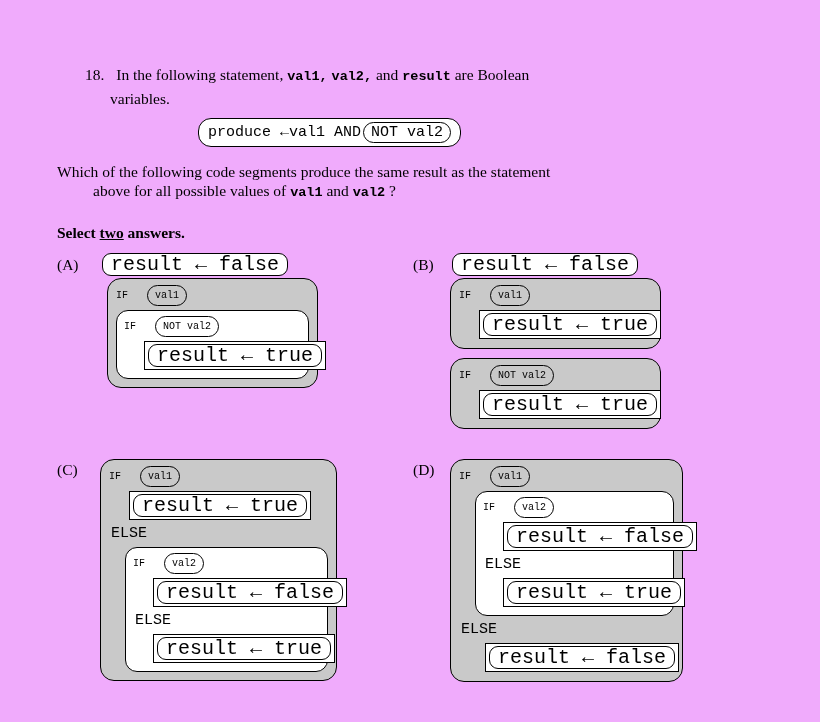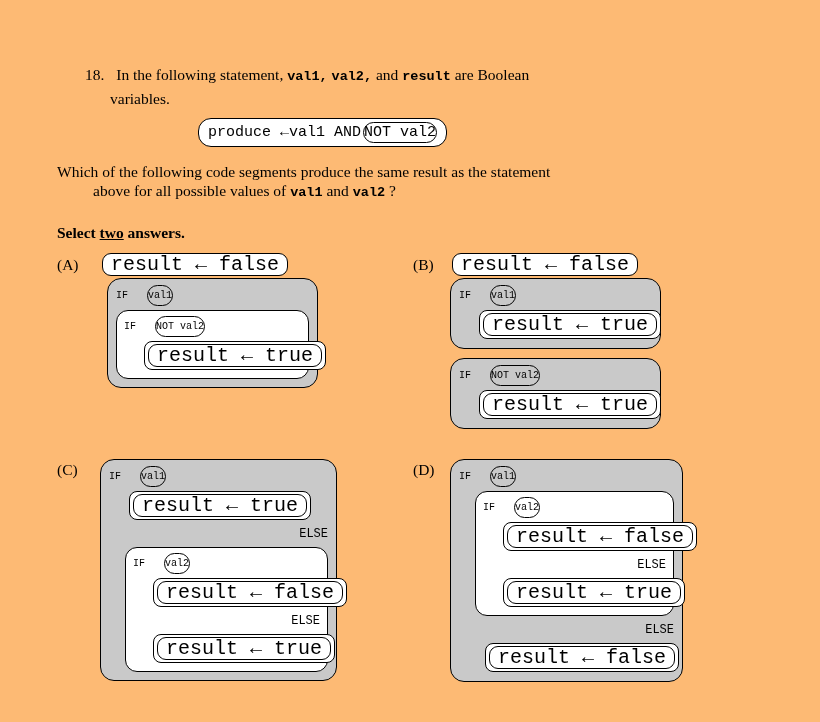--- a/index.html
+++ b/index.html
@@ -1,35 +1,35 @@
 <!DOCTYPE html>
 <html><head>
 <meta charset="utf-8">
 <style>
   * { box-sizing: border-box; }
   html,body { margin:0; padding:0; background:#ffffff; }
-  .page { position:relative; width:820px; height:722px; background:#fdba74; color:#000;
+  .page { position:relative; width:820px; height:722px; background:#f0abfc; color:#000;
           font-family:"Liberation Serif", serif; overflow:hidden; }
   .abs { position:absolute; }
   .serif { font-size:15.5px; line-height:22px; }
   .bold { font-weight:bold; }
   .und { text-decoration:underline; }
   .codeword { font-family:"Liberation Mono", monospace; font-size:13.5px; font-weight:bold; }
   .mono { font-family:"Liberation Mono", monospace; font-size:15px; }
 
   .stmt-box { display:inline-block; background:#fff; border:1.5px solid #000; border-radius:9px;
               padding:1px 8px; font-family:"Liberation Mono", monospace; font-size:20px;
               line-height:19px; white-space:nowrap; }
-  .wrap { display:inline-flex; background:#fff; border:1.5px solid #000; border-radius:8px; padding:2px 3px; }
+  .wrap { display:inline-flex; background:#fff; border:1.5px solid #000; border-radius:0; padding:2px 3px; }
   .gray-block { background:#c9c9c9; border:1.5px solid #000; border-radius:14px; padding:5px 8px 8px; }
   .white-body { background:#fff; border:1.5px solid #000; border-radius:12px; padding:4px 7px 7px; margin-top:4px; }
   .if-line { display:flex; align-items:center; gap:19px; font-family:"Liberation Mono", monospace;
              font-size:10px; line-height:21px; margin-top:1px; }
-  .oval { display:inline-block; border:1.5px solid #000; border-radius:13px; padding:0 0; line-height:19px; }
-  .else-line { font-family:"Liberation Mono", monospace; font-size:12px; line-height:18px; margin:5px 0 0 2px;text-align:right; }
+  .oval { display:inline-block; border:1.5px solid #000; border-radius:13px; padding:0 7px; line-height:19px; }
+  .else-line { font-family:"Liberation Mono", monospace; font-size:15px; line-height:18px; margin:5px 0 0 2px; }
   .row-indent { margin:4px 0 1px 20px; }
   .init-row { margin:0 0 2px 2px; }
   .top-stmt { display:inline-flex; align-items:center; gap:2px; background:#fff;
               border:1.5px solid #000; border-radius:13px; padding:3px 9px; }
   .label { font-size:15.5px; }
 </style>
 </head>
 <body>
 
 <div class="page">

